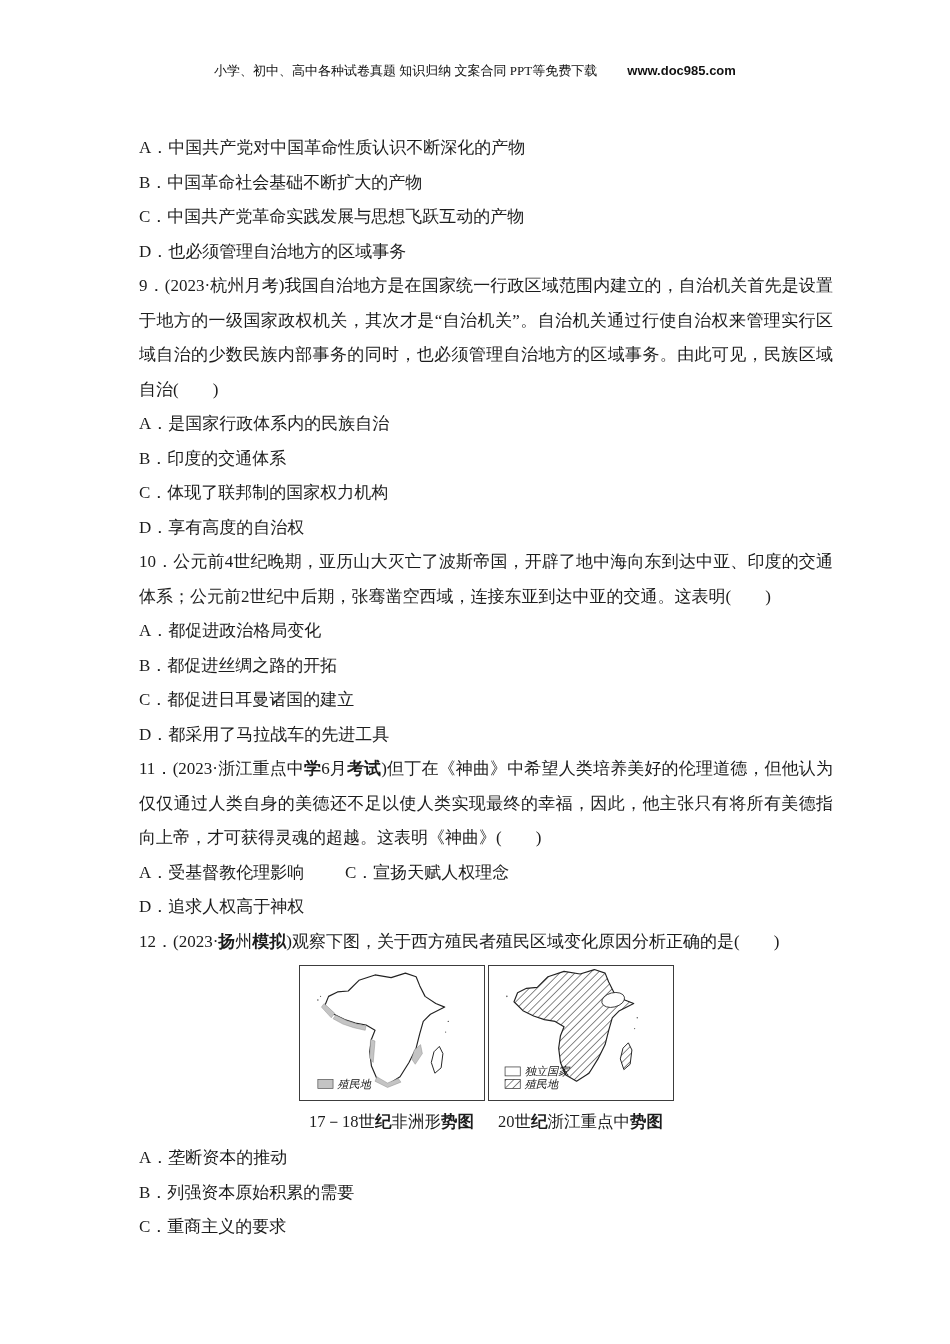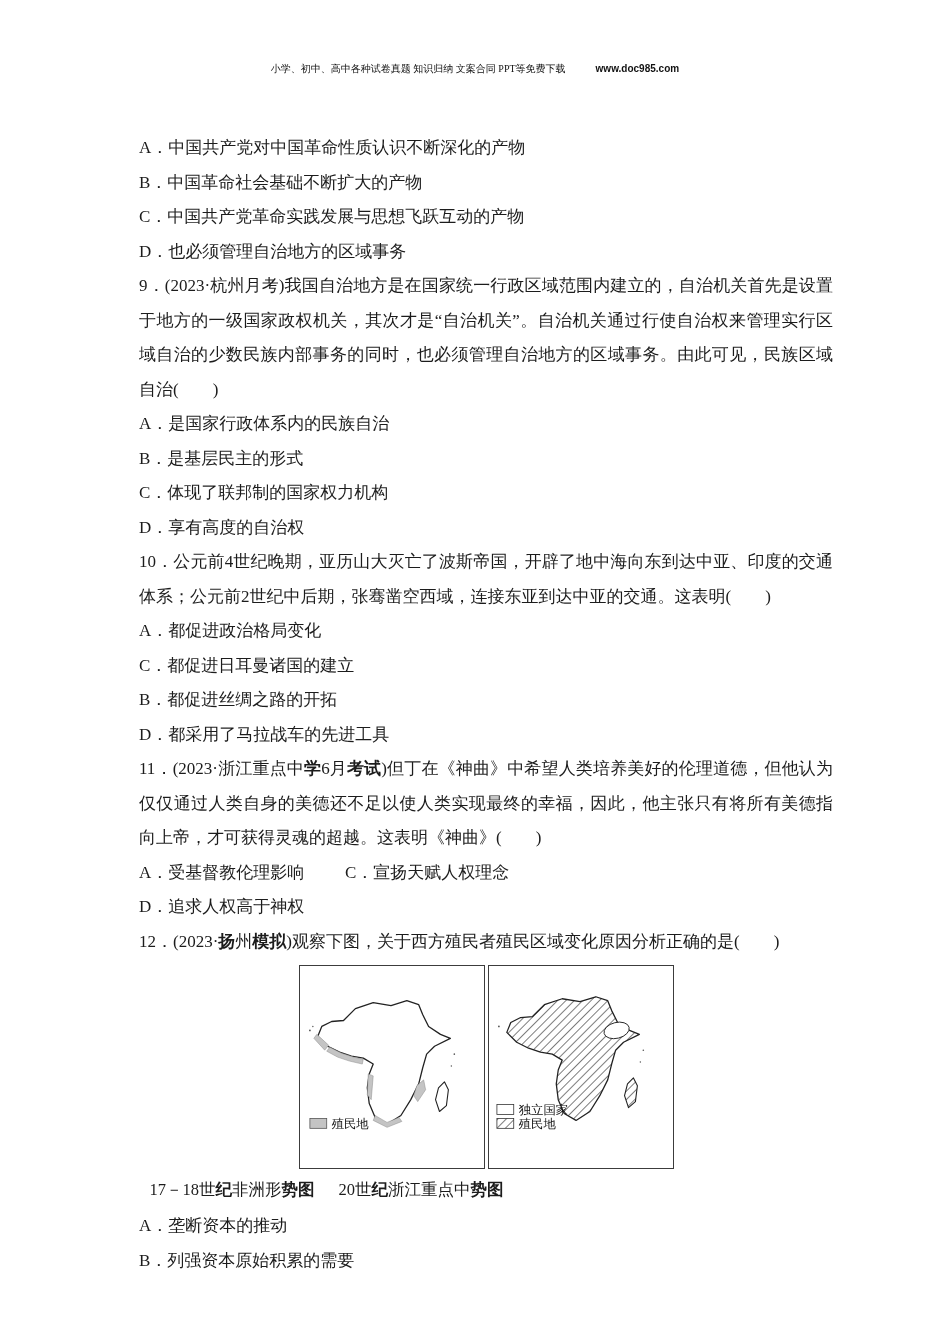--- a/index.html
+++ b/index.html
@@ -2,42 +2,42 @@
 <html><head>
 <meta charset="utf-8">
 <style>
   html,body{margin:0;padding:0;background:#ffffff;}
   .page{
     position:relative;width:950px;height:1344px;background:#ffffff;overflow:hidden;
     font-family:"Liberation Serif","DejaVu Serif",serif;color:#1c1c1c;
   }
   .header{
     position:absolute;top:62px;left:0;right:0;text-align:center;
-    font-size:10px;color:#111;white-space:nowrap;
+    font-size:13px;color:#111;white-space:nowrap;
   }
   .header .site{
     font-weight:bold;margin-left:30px;
     font-family:"Liberation Sans","DejaVu Sans",sans-serif;
   }
   .content{
     position:absolute;left:139px;top:131px;width:694px;
     font-size:17px;line-height:34.5px;
   }
   .stem{margin:0;text-align:justify;}
   .opt{margin:0;}
   .b{font-weight:bold;}
   .opt-grid{display:grid;grid-template-columns:206px auto;}
   figure.maps{margin:6px 0 0 0;padding:0;}
   .maps-row{display:flex;justify-content:center;gap:3px;}
   .map-box{
-    width:186px;height:204px;border:1.5px solid #3c3c3c;
-    background:#fff;box-sizing:border-box;
+    width:186px;height:136px;border:1.5px solid #3c3c3c;
+    background:#fff;box-sizing:border-box;font-style:italic;
   }
   .map-box svg{display:block;width:100%;height:100%;}
-  .caps-row{display:flex;gap:3px;margin-top:8px;line-height:26px;}
+  .caps-row{display:flex;justify-content:center;gap:3px;margin-top:8px;line-height:26px;}
   .cap{width:186px;text-align:center;font-size:16.5px;}
   #qb4o{margin-top:6px;}
   svg text{font-family:"Liberation Serif","DejaVu Serif",serif;}
 </style>
 </head>
 <body>
 
 <div class="page">
 
   <div class="header">
@@ -47,29 +47,29 @@
   <div class="content">
     <section id="qb0">
         <div class="opt">A．中国共产党对中国革命性质认识不断深化的产物</div>
         <div class="opt">B．中国革命社会基础不断扩大的产物</div>
         <div class="opt">C．中国共产党革命实践发展与思想飞跃互动的产物</div>
         <div class="opt">D．也必须管理自治地方的区域事务</div>
       </section>
     <section id="qb1">
         <p class="stem"><span>9．(2023·杭州月考)我国自治地方是在国家统一行政区域范围内建立的，自治机关首先是设置于地方的一级国家政权机关，其次才是“自治机关”。自治机关通过行使自治权来管理实行区域自治的少数民族内部事务的同时，也必须管理自治地方的区域事务。由此可见，民族区域自治(　　)</span></p>
         <div class="opt">A．是国家行政体系内的民族自治</div>
-        <div class="opt">B．是基层民主的形式</div>
+        <div class="opt">B．印度的交通体系</div>
         <div class="opt">C．体现了联邦制的国家权力机构</div>
         <div class="opt">D．享有高度的自治权</div>
       </section>
     <section id="qb2">
         <p class="stem"><span>10．公元前4世纪晚期，亚历山大灭亡了波斯帝国，开辟了地中海向东到达中亚、印度的交通体系；公元前2世纪中后期，张骞凿空西域，连接东亚到达中亚的交通。这表明(　　)</span></p>
         <div class="opt">A．都促进政治格局变化</div>
+        <div class="opt">B．都促进丝绸之路的开拓</div>
         <div class="opt">C．都促进日耳曼诸国的建立</div>
-        <div class="opt">B．都促进丝绸之路的开拓</div>
         <div class="opt">D．都采用了马拉战车的先进工具</div>
       </section>
     <section id="qb3">
         <p class="stem"><span>11．(2023·浙江重点中</span><span class="b">学</span><span>6月</span><span class="b">考试</span><span>)但丁在《神曲》中希望人类培养美好的伦理道德，但他认为仅仅通过人类自身的美德还不足以使人类实现最终的幸福，因此，他主张只有将所有美德指向上帝，才可获得灵魂的超越。这表明《神曲》(　　)</span></p>
         <div class="opt-grid">
           <div class="opt">A．受基督教伦理影响</div>
           <div class="opt">C．宣扬天赋人权理念</div>
           <div class="opt">D．追求人权高于神权</div>
         </div>
       </section>
@@ -135,15 +135,16 @@
         </div>
         <div class="cap">
           <span>20世</span><span class="b">纪</span><span>浙江重点中</span><span class="b">势图</span>
         </div>
       </div>
     </figure>
 
     <section id="qb4o">
         <div class="opt">A．垄断资本的推动</div>
         <div class="opt">B．列强资本原始积累的需要</div>
+        <div class="opt">C．重商主义的要求</div>
       </section>
   </div>
 </div>
 
 </body></html>

